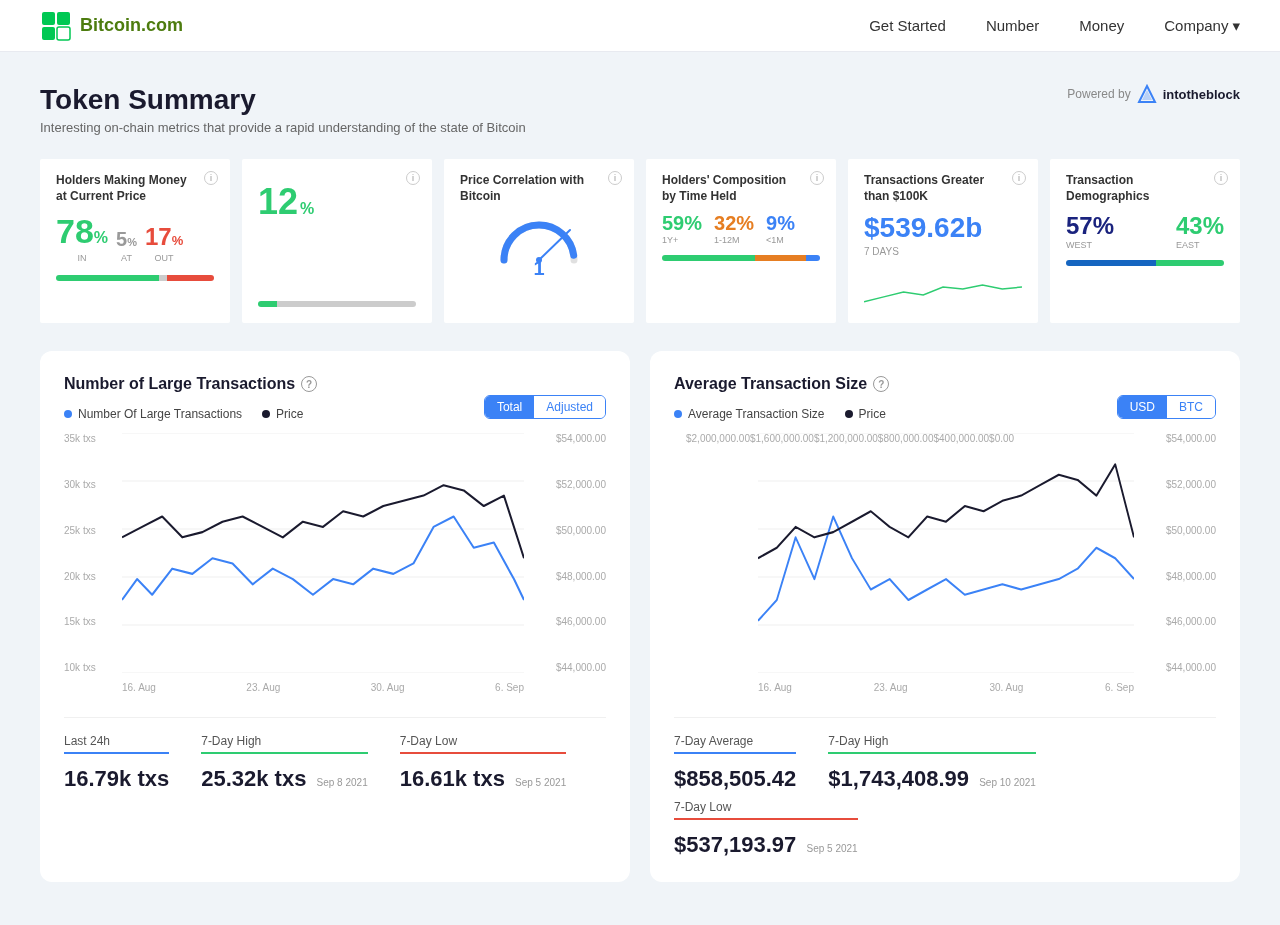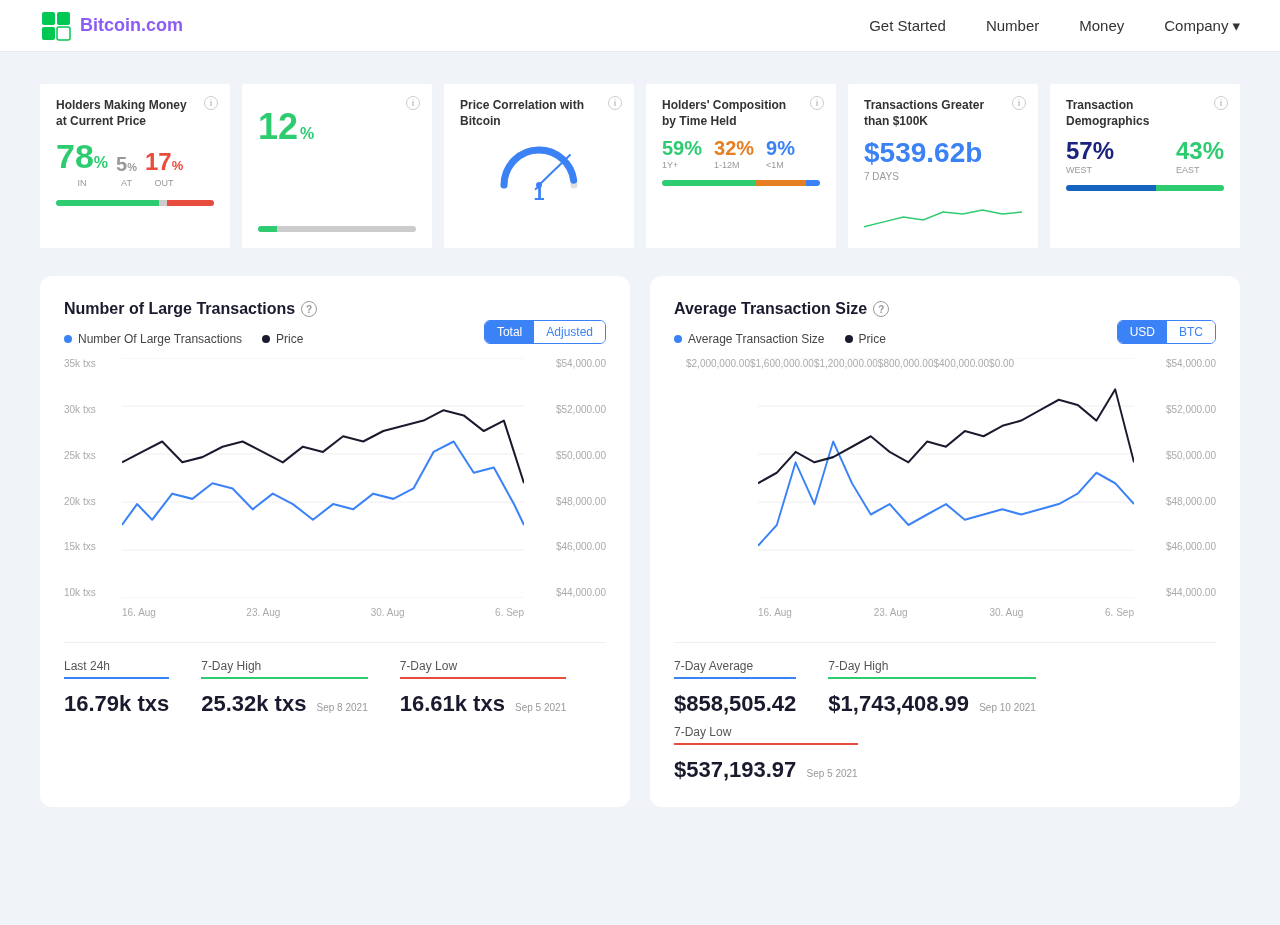--- a/index.html
+++ b/index.html
@@ -1,20 +1,20 @@
 <!DOCTYPE html>
 <html><head>
   <meta charset="utf-8">
   <style>
     * { box-sizing: border-box; margin: 0; padding: 0; }
     body { font-family: -apple-system, BlinkMacSystemFont, 'Segoe UI', sans-serif; background: #f0f4f8; color: #1a1a2e; }
 
     
     nav { background: #fff; display: flex; align-items: center; padding: 0 40px; height: 52px; gap: 40px; border-bottom: 1px solid #e8eaf0; }
-    .logo { display: flex; align-items: center; gap: 8px; font-weight: 700; font-size: 18px; color: #8b5cf6; margin-right: auto; }
+    .logo { display: flex; align-items: center; gap: 8px; font-weight: 700; font-size: 18px; color: #4d7c0f; margin-right: auto; }
     .logo-icon { width: 32px; height: 32px; }
     .nav-link { font-size: 15px; color: #333; text-decoration: none; cursor: pointer; }
     .nav-company { display: flex; align-items: center; gap: 4px; }
 
     
     .page { padding: 32px 40px; }
     .page-title { font-size: 28px; font-weight: 700; color: #1a1a2e; }
     .page-subtitle { font-size: 13px; color: #666; margin-top: 4px; }
     .powered { display: flex; align-items: center; gap: 6px; font-size: 12px; color: #888; }
 
@@ -114,20 +114,34 @@
   <a class="nav-link">Number</a>
   <a class="nav-link">Money</a>
   <a class="nav-link nav-company">
     <span>Company</span>
     <span>▾</span>
   </a>
 </nav>
 
 <div class="page">
 
+  <div class="header-row">
+    <div>
+      <h1 class="page-title">Token Summary</h1>
+      <p class="page-subtitle">Interesting on-chain metrics that provide a rapid understanding of the state of Bitcoin</p>
+    </div>
+    <div class="powered">
+      <span>Powered by</span>
+      <svg width="20" height="20" viewBox="0 0 20 20">
+        <polygon points="10,2 18,18 2,18" fill="none" stroke="#3b82f6" stroke-width="2"></polygon>
+        <polygon points="10,6 15,16 5,16" fill="#3b82f6" opacity="0.3"></polygon>
+      </svg>
+      <span style="font-weight:700; color:#1a1a2e; font-size:13px;">intotheblock</span>
+    </div>
+  </div>
 
   <div class="metric-cards">
 
     <div class="metric-card">
       <div class="metric-card-title">Holders Making Money at Current Price</div>
       <div class="info-icon">i</div>
       <div class="holders-value-row">
         <div class="holders-pct-group">
           <span style="font-size:34px;font-weight:700;color:#2ecc71;"><span>78</span><span style="font-size:16px;">%</span></span>
           <span class="metric-label-small">IN</span>

